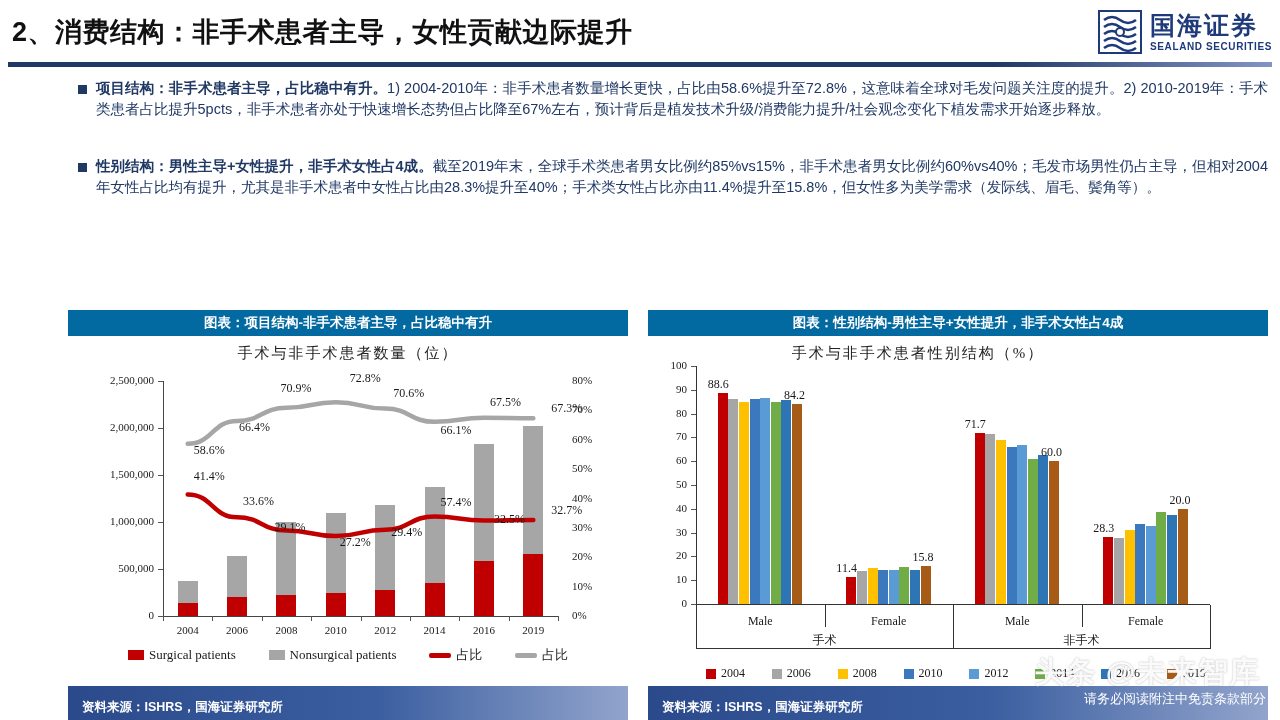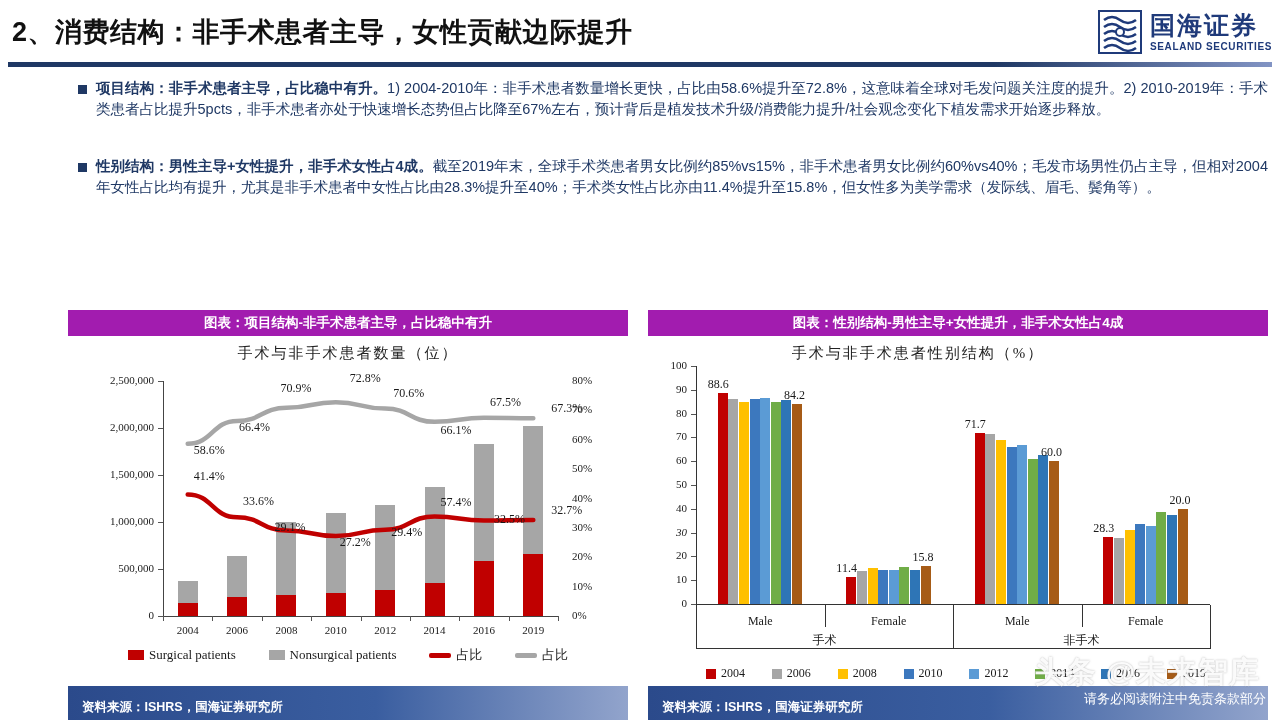--- a/index.html
+++ b/index.html
@@ -51,21 +51,21 @@
     text-align: justify;
   }
   .bullet-text b { font-weight: bold; }
 
   
   .panel { position: absolute; }
   #panel-left  { left: 68px;  top: 310px; width: 560px; height: 365px; }
   #panel-right { left: 648px; top: 310px; width: 620px; height: 365px; }
 
   .panel-title {
-    height: 26px; background: #a21caf; color: #ffffff;
+    height: 26px; background: #0369a1; color: #ffffff;
     font-size: 13.5px; font-weight: bold;
     display: flex; align-items: center; justify-content: center;
     font-family: "Liberation Sans", sans-serif;
   }
   .panel-body { position: relative; width: 100%; }
   #panel-left .panel-body  { height: 339px; }
   #panel-right .panel-body { height: 339px; }
 
   .chart-heading {
     position: absolute; width: 100%; top: 8px; text-align: center;
@@ -268,21 +268,21 @@
     <div class="plot" id="right-plot" style="left:0;top:0;width:620px;height:339px;">
         <div style="position: absolute; left: 48px; top: 30px; width: 1px; height: 238px; background: rgb(51, 51, 51);"></div>
         <div style="position: absolute; left: 48px; top: 268px; width: 514px; height: 1px; background: rgb(51, 51, 51);"></div>
         <div class="tick" style="left: 43px; top: 268px; width: 5px; height: 1px;"></div>
         <div class="axis-label" style="left: 0px; top: 261px; width: 39px; text-align: right;">0</div>
         <div class="tick" style="left: 43px; top: 244.2px; width: 5px; height: 1px;"></div>
         <div class="axis-label" style="left: 0px; top: 237.2px; width: 39px; text-align: right;">10</div>
         <div class="tick" style="left: 43px; top: 220.4px; width: 5px; height: 1px;"></div>
         <div class="axis-label" style="left: 0px; top: 213.4px; width: 39px; text-align: right;">20</div>
         <div class="tick" style="left: 43px; top: 196.6px; width: 5px; height: 1px;"></div>
-        <div class="axis-label" style="left: 0px; top: 189.6px; width: 39px; text-align: right; font-style: italic;">30</div>
+        <div class="axis-label" style="left: 0px; top: 189.6px; width: 39px; text-align: right;">30</div>
         <div class="tick" style="left: 43px; top: 172.8px; width: 5px; height: 1px;"></div>
         <div class="axis-label" style="left: 0px; top: 165.8px; width: 39px; text-align: right;">40</div>
         <div class="tick" style="left: 43px; top: 149px; width: 5px; height: 1px;"></div>
         <div class="axis-label" style="left: 0px; top: 142px; width: 39px; text-align: right;">50</div>
         <div class="tick" style="left: 43px; top: 125.2px; width: 5px; height: 1px;"></div>
         <div class="axis-label" style="left: 0px; top: 118.2px; width: 39px; text-align: right;">60</div>
         <div class="tick" style="left: 43px; top: 101.4px; width: 5px; height: 1px;"></div>
         <div class="axis-label" style="left: 0px; top: 94.4px; width: 39px; text-align: right;">70</div>
         <div class="tick" style="left: 43px; top: 77.6px; width: 5px; height: 1px;"></div>
         <div class="axis-label" style="left: 0px; top: 70.6px; width: 39px; text-align: right;">80</div>

